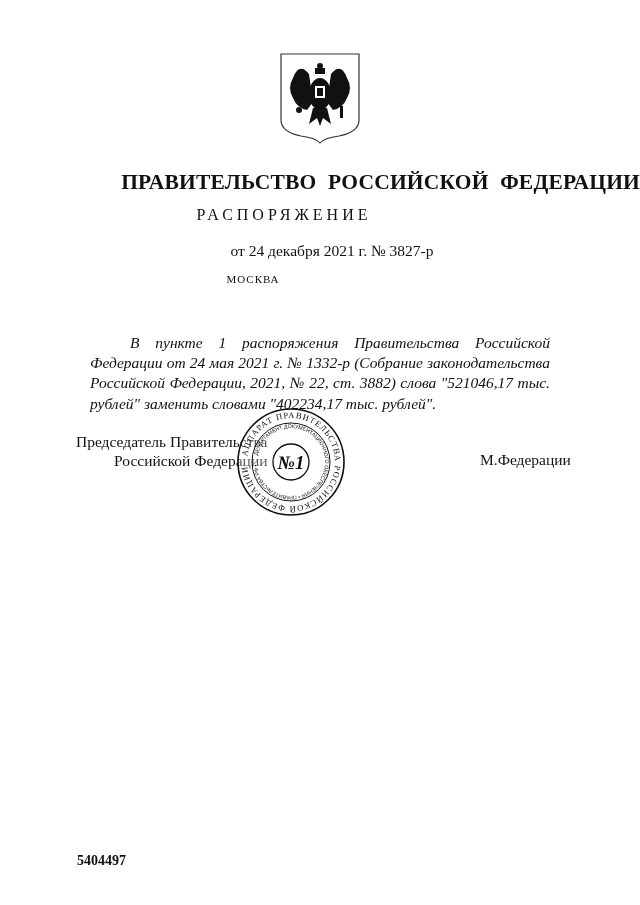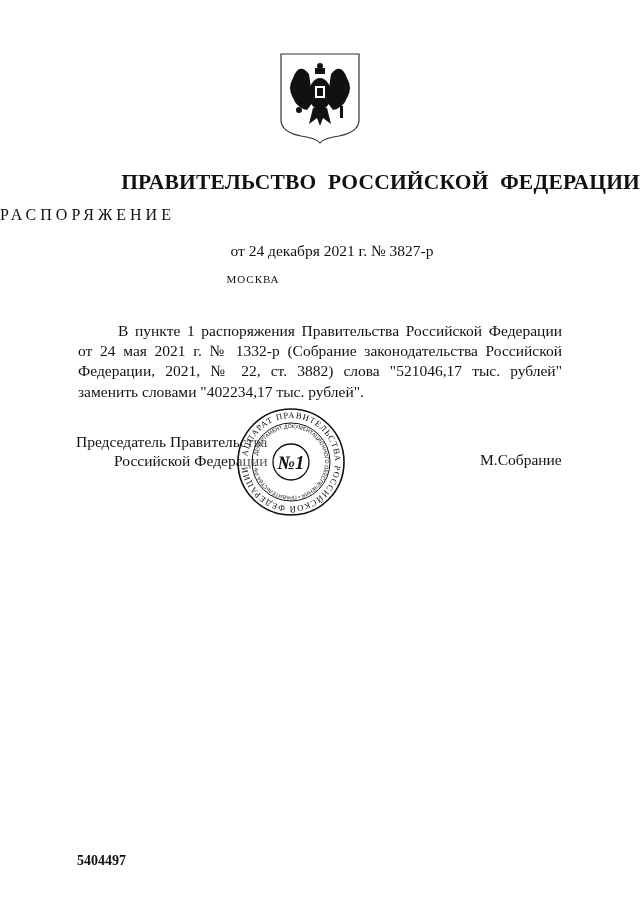--- a/index.html
+++ b/index.html
@@ -1,28 +1,28 @@
 <!DOCTYPE html>
 <html><head>
 <meta charset="utf-8">
 <style>
   html, body { margin: 0; padding: 0; background: #ffffff; }
   body { width: 640px; height: 905px; position: relative; overflow: hidden;
          font-family: "Liberation Serif", "DejaVu Serif", serif; color: #111; }
   .emblem { position: absolute; left: 279px; top: 52px; width: 82px; height: 92px; }
   .title { position: absolute; left: 0; width: 640px; top: 170px; text-align: right;
            font-weight: bold; font-size: 21.5px; letter-spacing: 0.2px; word-spacing: 6px; }
-  .doctype { position: absolute; left: 0; width: 568px; top: 206px; 
+  .doctype { position: absolute; left: 0; width: 568px; top: 206px; text-align: center;
              font-size: 16px; letter-spacing: 4px; }
   .docdate { position: absolute; left: 12px; width: 640px; top: 242px; text-align: center; font-size: 15.5px; }
   .city { position: absolute; left: 0; width: 506px; top: 273px; text-align: center;
           font-size: 11px; letter-spacing: 1px; }
   .body-text { position: absolute; left: 78px; width: 484px; top: 321px; font-size: 15.5px;
                line-height: 20.2px; text-align: justify; }
-  .body-text p { margin: 0; text-indent: 40px; }
+  .body-text p { margin: 12px; text-indent: 40px; font-style: italic; }
   .sig-role { position: absolute; left: 76px; top: 432px; font-size: 15.5px; line-height: 19px; }
   .sig-role .l2 { padding-left: 19px; display: block; text-align: right; }
   .sig-name { position: absolute; left: 480px; top: 451px; font-size: 15.5px; }
   .stamp { position: absolute; left: 226px; top: 407px; width: 130px; height: 110px; }
   .docnum { position: absolute; left: 77px; top: 853px; font-size: 14px; font-weight: bold; }
 </style>
 </head>
 <body>
 
 <div class="emblem">
@@ -71,15 +71,15 @@
     <text font-size="8.5" font-family="Liberation Serif, serif" fill="#111" letter-spacing="1">
       <textPath href="#outerArc" startOffset="2%">АППАРАТ ПРАВИТЕЛЬСТВА РОССИЙСКОЙ ФЕДЕРАЦИИ •</textPath>
     </text>
     <text font-size="5.2" font-family="Liberation Sans, sans-serif" fill="#111">
       <textPath href="#midArc" startOffset="3%">ДЕПАРТАМЕНТ ДОКУМЕНТАЦИОННОГО ОБЕСПЕЧЕНИЯ • ПРАВИТЕЛЬСТВА РФ •</textPath>
     </text>
     <text x="65" y="62" text-anchor="middle" font-size="19" font-weight="bold" font-style="italic" font-family="Liberation Serif, serif" fill="#111">№1</text>
   </svg>
 </div>
 
-<div class="sig-name">М.Собрание</div>
+<div class="sig-name">М.Федерации</div>
 
 <div class="docnum">5404497</div>
 
 </body></html>

